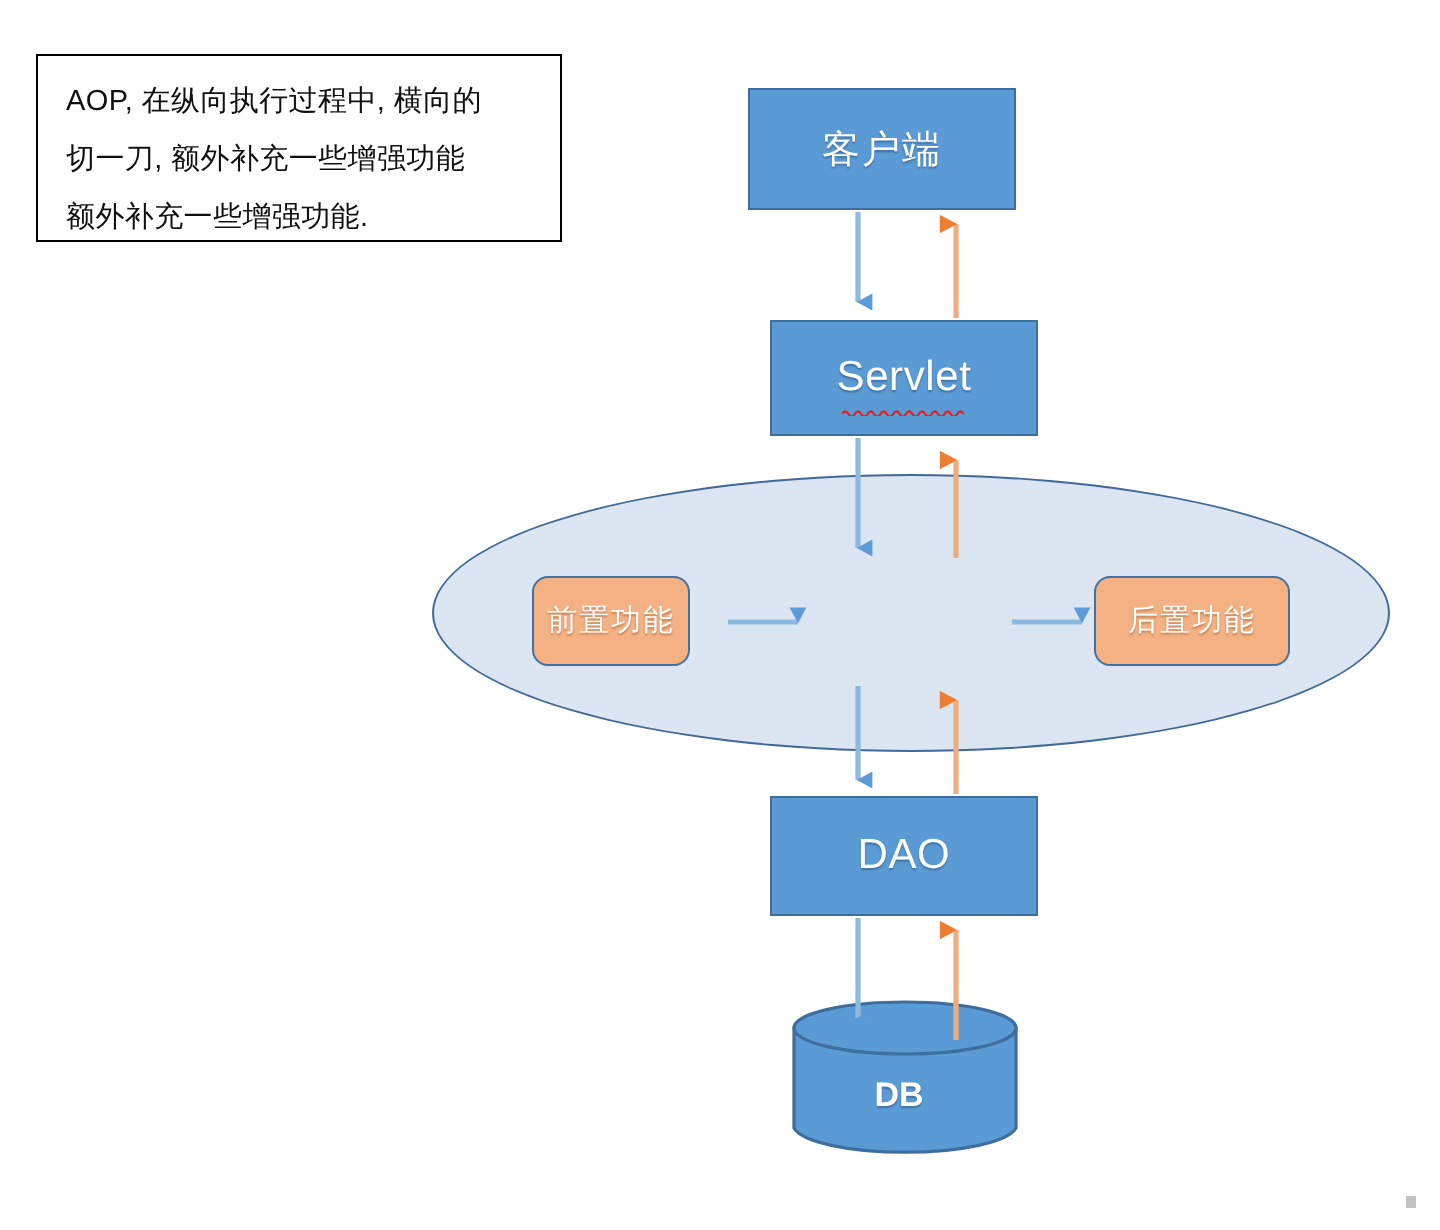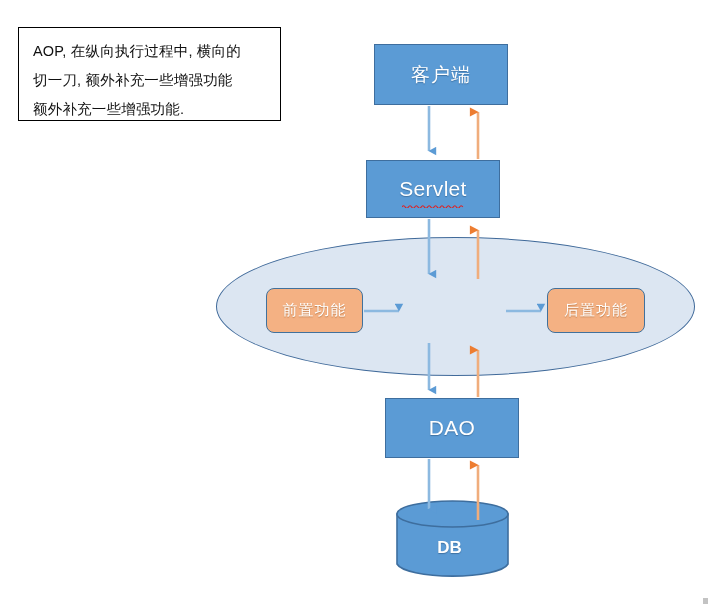--- a/index.html
+++ b/index.html
@@ -67,21 +67,21 @@
   .node-box .label-cn {
     font-size: 19px;
     letter-spacing: 1px;
   }
   .node-box .label-en {
     font-size: 21px;
     letter-spacing: 0.3px;
   }
 
   #node-client   { left: 374px; top: 44px;  width: 134px; height: 61px; }
-  #node-servlet  { left: 366px; top: 160px; width: 134px; height: 58px; }
+  #node-servlet  { left: 385px; top: 160px; width: 134px; height: 58px; }
   #node-service  { left: 405px; top: 280px; width: 100px; height: 62px; z-index: 5; }
   #node-dao      { left: 385px; top: 398px; width: 134px; height: 60px; }
 
   
   .squiggle {
     position: absolute;
     left: 50%;
     transform: translateX(-50%);
     bottom: 9px;
     width: 62px;
@@ -97,21 +97,21 @@
     box-sizing: border-box;
     display: flex;
     align-items: center;
     justify-content: center;
     color: #ffffff;
     font-size: 15px;
     letter-spacing: 1px;
     text-shadow: 0 1px 1px rgba(150,90,40,0.55);
     z-index: 5;
   }
-  #advice-before { left: 266px; top: 288px; width: 97px; height: 45px; }
+  #advice-before { left: 266px; top: 288px; width: 79px; height: 45px; }
   #advice-after  { left: 547px; top: 288px; width: 98px; height: 45px; }
 
   
   .db-cylinder {
     position: absolute;
     left: 396px;
     top: 500px;
     width: 107px;
     height: 78px;
     font-weight: bold;

